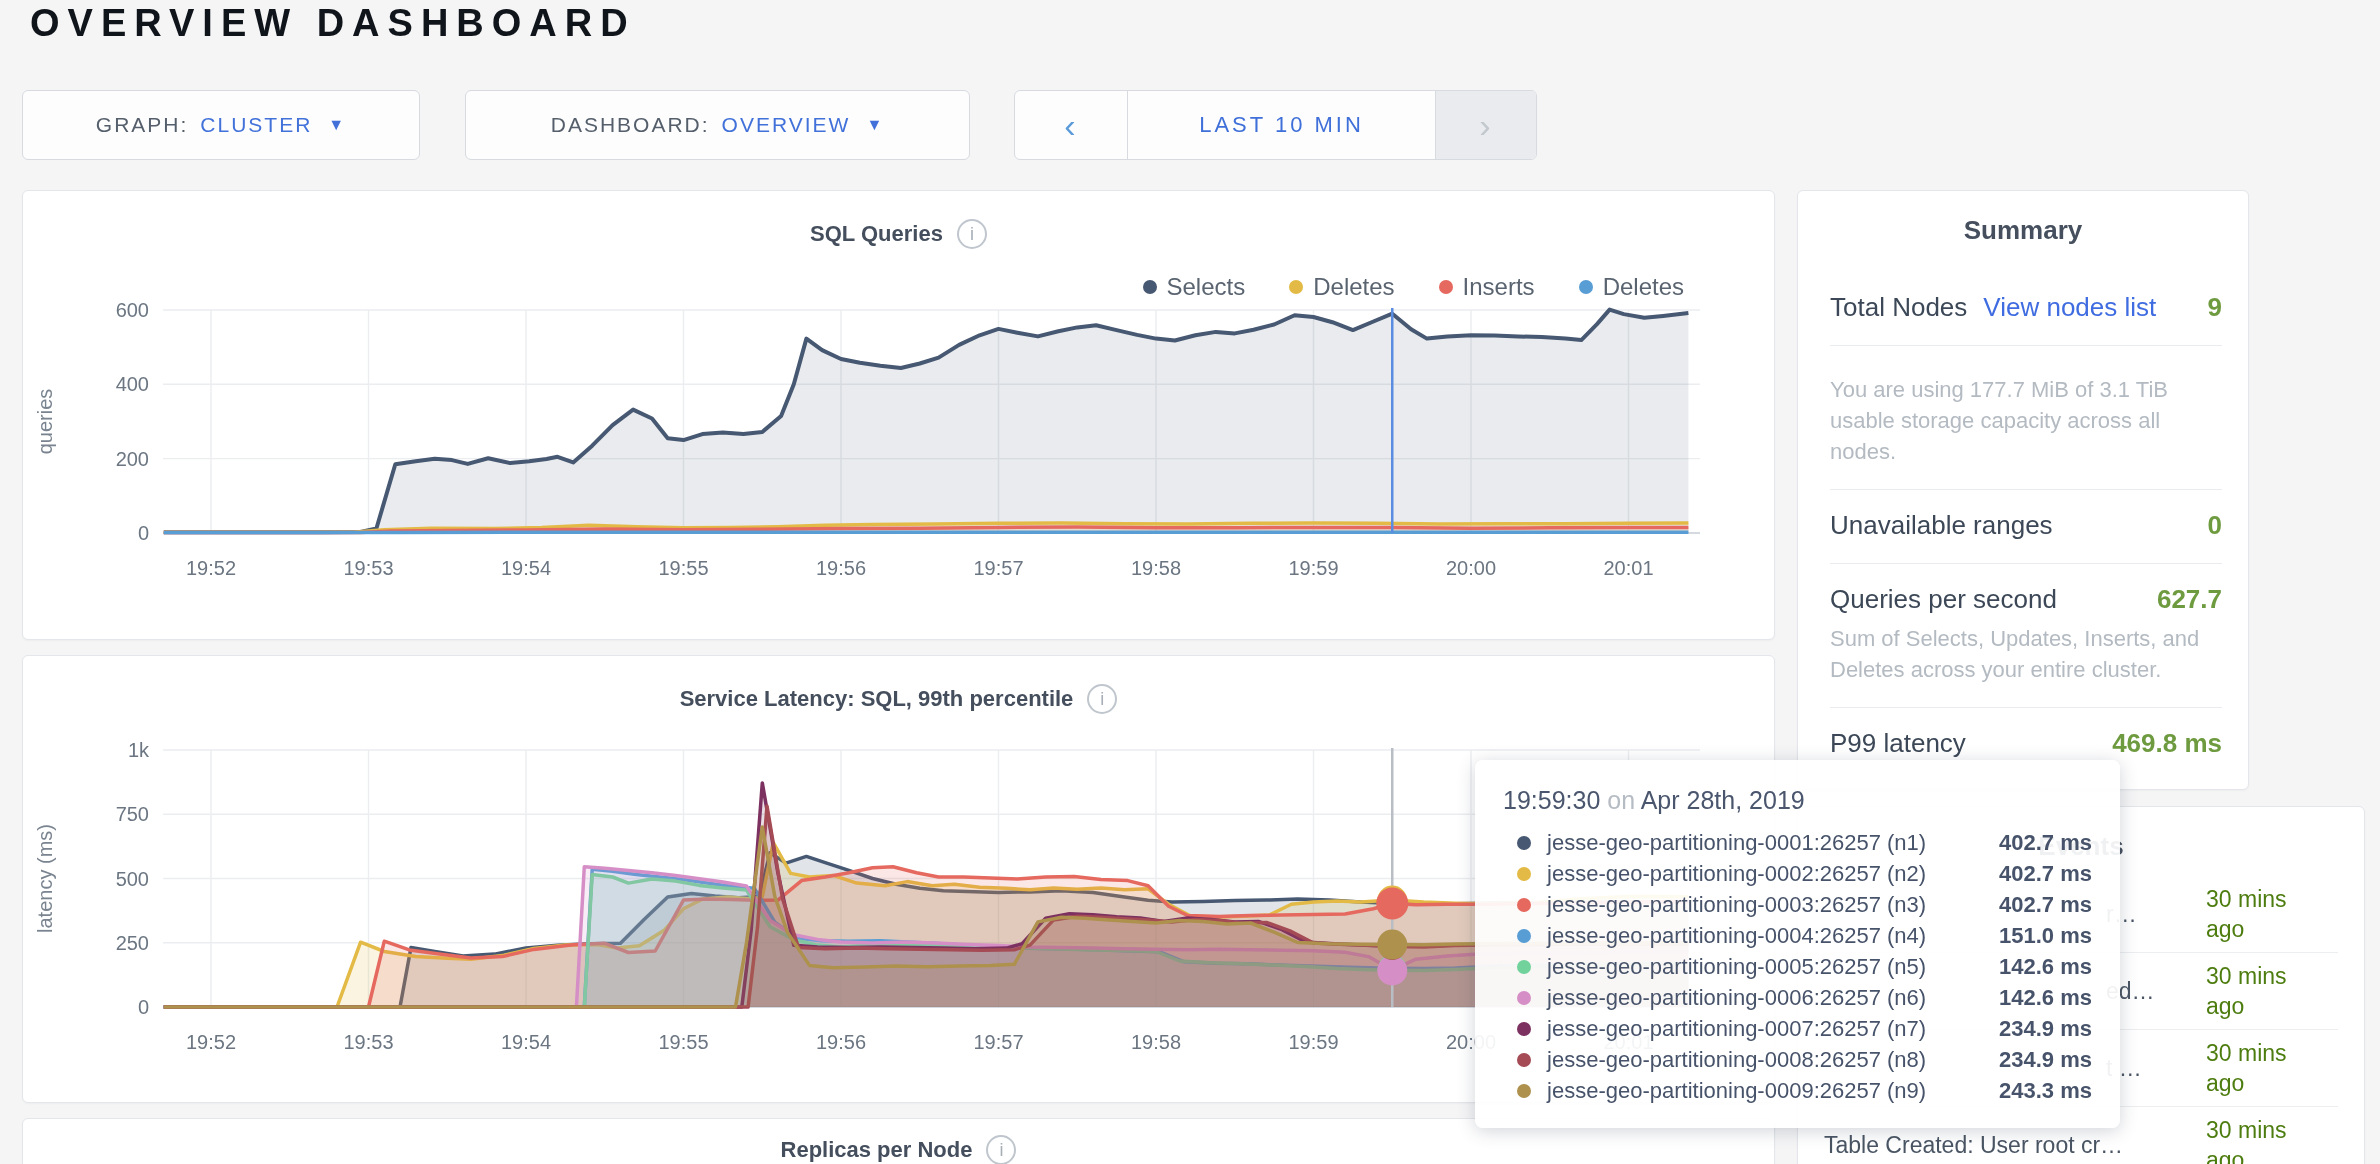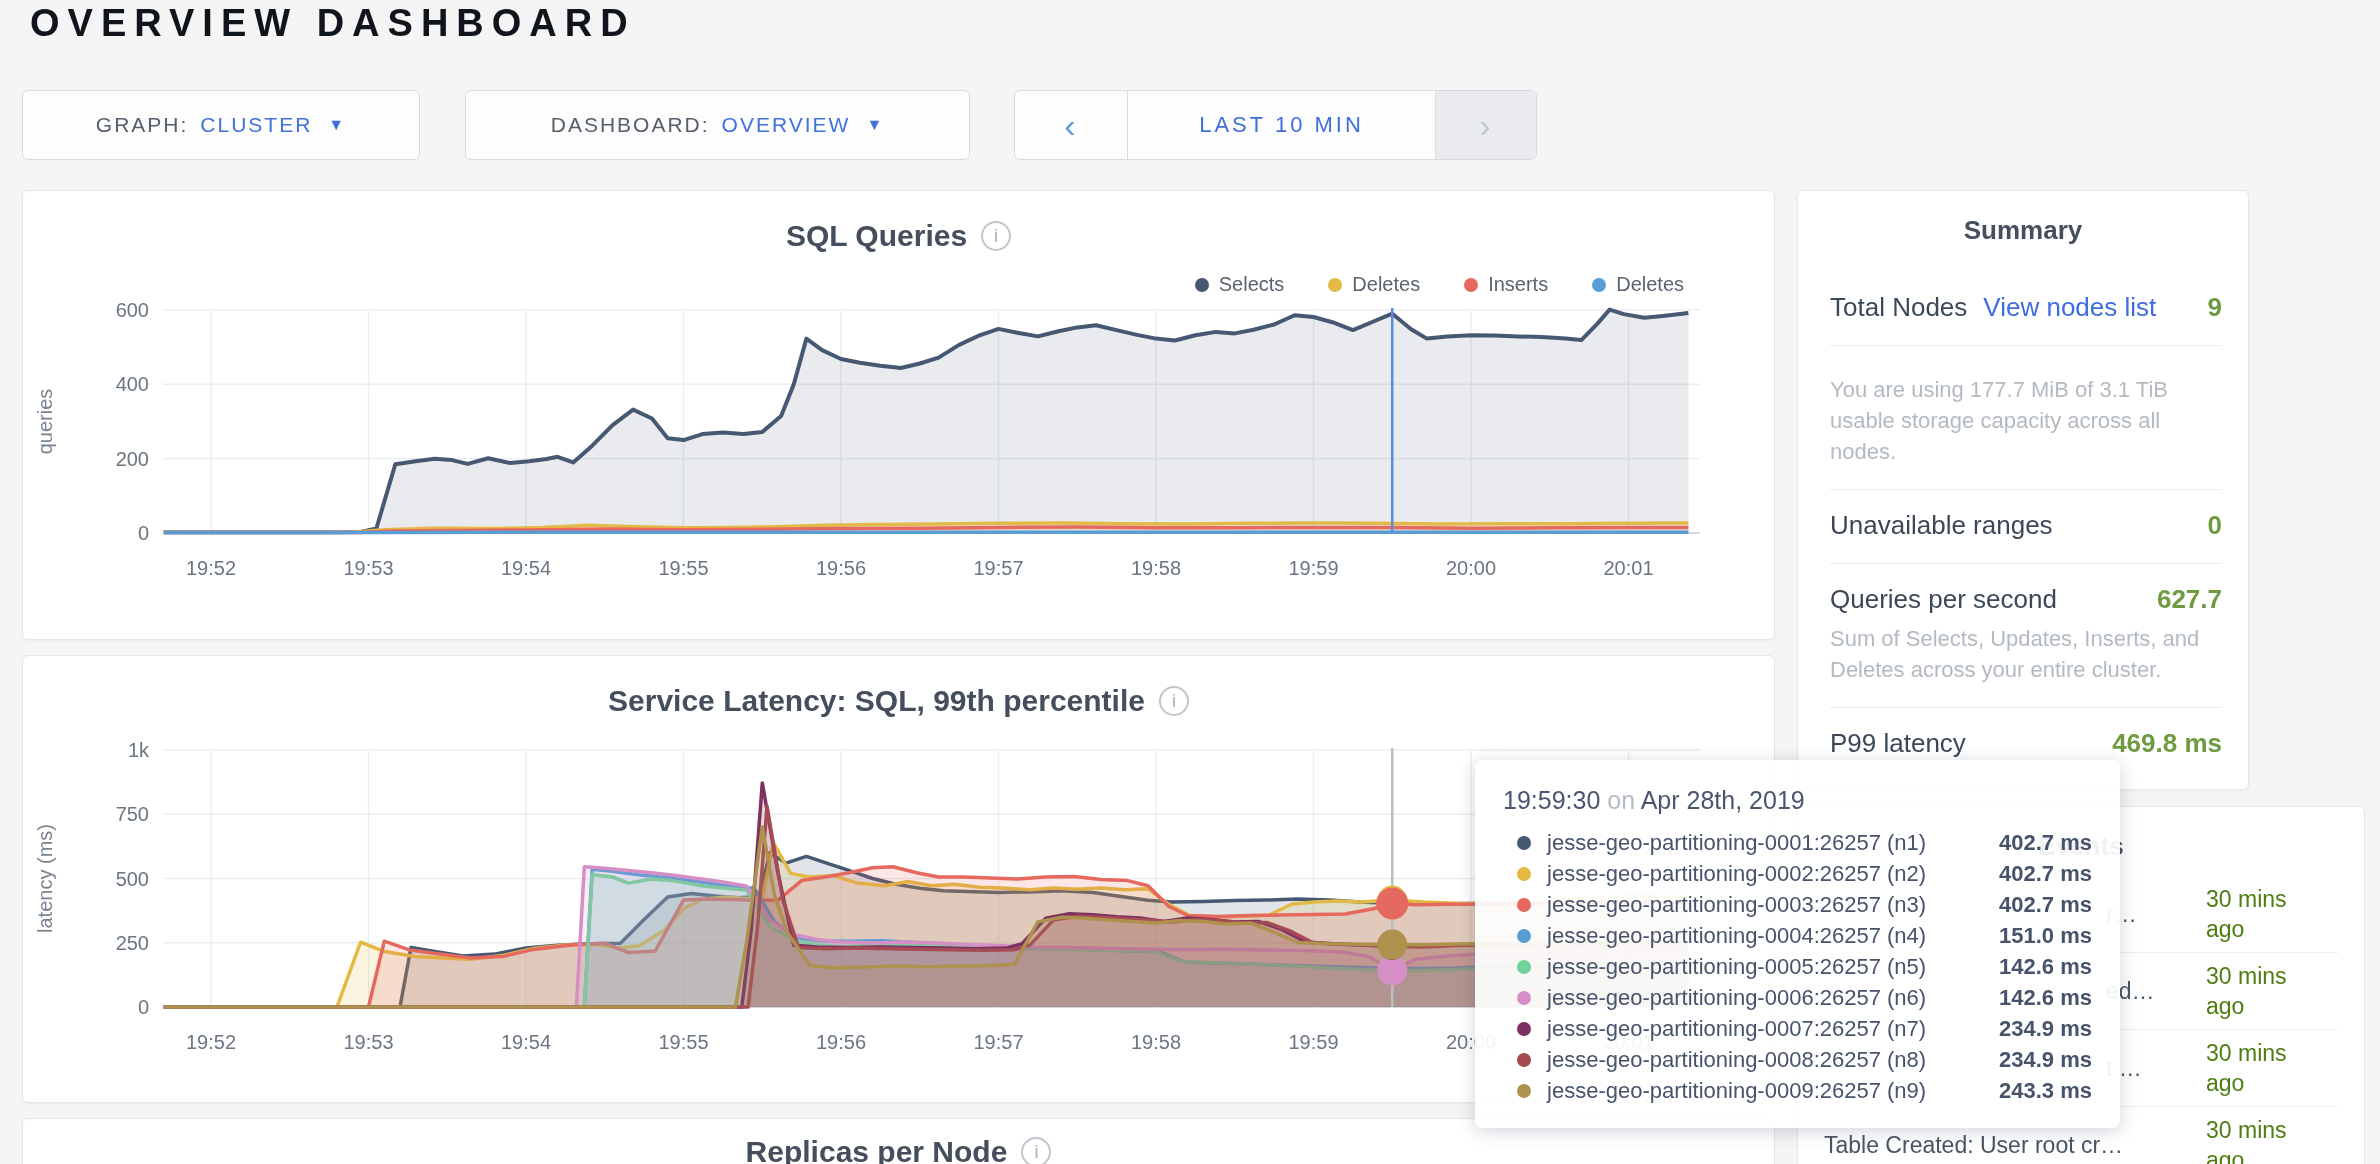--- a/index.html
+++ b/index.html
@@ -40,29 +40,29 @@
   #card-latency{left:22px;top:655px;width:1753px;height:448px;}
   #card-replicas{left:22px;top:1118px;width:1753px;height:120px;}
   #card-summary{left:1797px;top:190px;width:452px;height:600px;}
   #card-events{left:1797px;top:806px;width:568px;height:420px;z-index:2;}
   .chart-title-row{
     position:absolute;left:0;right:0;display:flex;align-items:center;justify-content:center;gap:14px;
   }
   #card-sql .chart-title-row{top:28px;}
   #card-latency .chart-title-row{top:28px;}
   #card-replicas .chart-title-row{top:16px;}
-  .chart-title{font-size:30px;font-weight:700;color:#444e5d;}
+  .chart-title{font-size:22px;font-weight:700;color:#444e5d;}
   .info-icon{
     width:30px;height:30px;border:2px solid #c0c6cd;border-radius:50%;box-sizing:border-box;
     color:#a7aeb6;font-size:18px;line-height:26px;text-align:center;cursor:pointer;
   }
   .info-icon::after{content:"i";}
   
   .legend{position:absolute;top:82px;right:90px;display:flex;gap:44px;}
-  .legend-item{display:flex;align-items:center;gap:10px;font-size:20px;color:#5a6470;cursor:pointer;}
+  .legend-item{display:flex;align-items:center;gap:10px;font-size:24px;color:#5a6470;cursor:pointer;}
   .legend-item .dot{width:14px;height:14px;border-radius:50%;}
   
   svg.chart-layer{position:absolute;left:0;top:0;width:2380px;height:1164px;z-index:3;pointer-events:none;overflow:visible;}
   svg .grid{stroke:#ebedf0;stroke-width:1.4;}
   svg .axis{stroke:#d5dae0;stroke-width:2;}
   svg text{font-family:"Liberation Sans","DejaVu Sans",sans-serif;}
   svg .tick{font-size:20px;fill:#6b7682;}
   svg .ytick{text-anchor:end;}
   svg .xtick{text-anchor:middle;}
   svg .unit{font-size:20px;fill:#7a8490;text-anchor:middle;}

